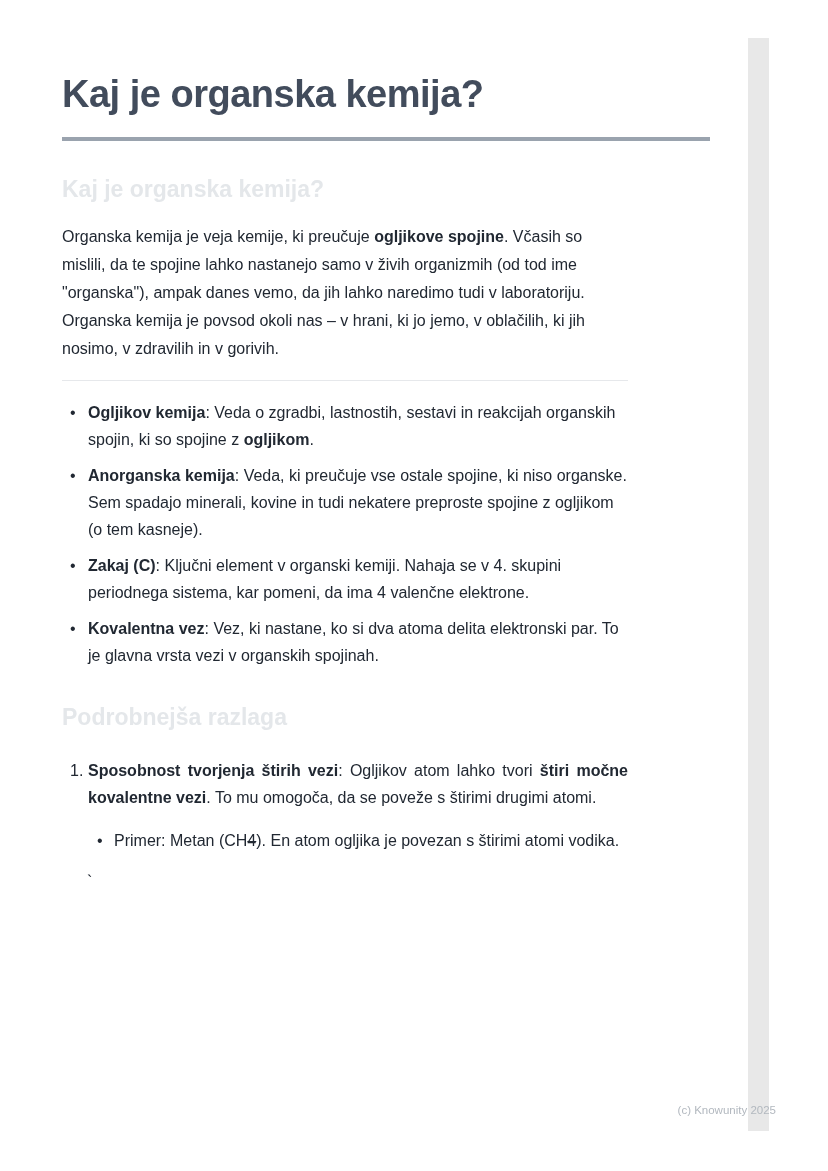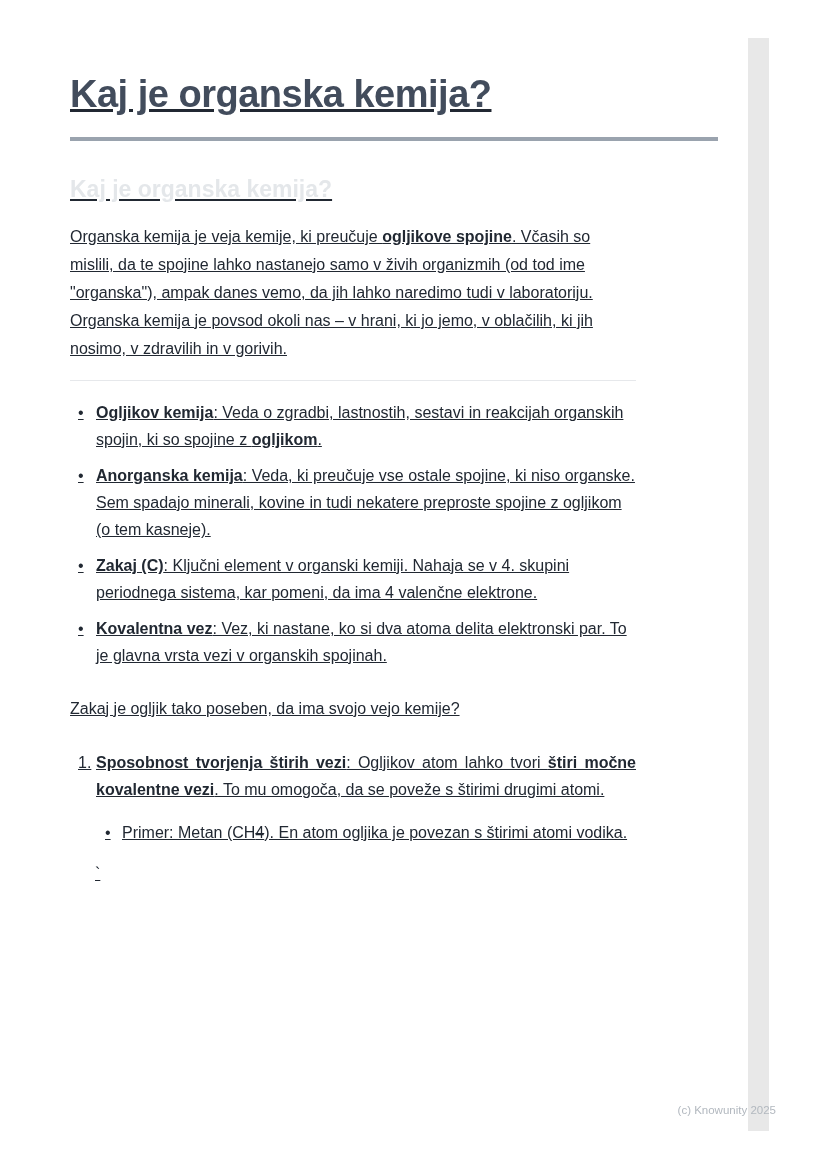--- a/index.html
+++ b/index.html
@@ -11,23 +11,22 @@
     color: #212832;
   }
   .page {
     position: relative;
     width: 828px; height: 1171px;
     overflow: hidden;
     background: #ffffff;
   }
   .content {
     position: absolute;
-    left: 70px; top: 0;
+    left: 62px; top: 0;
     width: 648px;
-    text-decoration: underline;
   }
   .page-title {
     margin: 72px 0 0 0;
     font-size: 38px;
     line-height: 44px;
     font-weight: 700;
     letter-spacing: -0.5px;
     color: #424c5c;
   }
   .title-rule {
@@ -156,21 +155,21 @@
       <li>
         <span class="marker">•</span>
         <span class="li-text"><span class="seg-bold">Zakaj (C)</span><span>: Ključni element v organski kemiji. Nahaja se v 4. skupini periodnega sistema, kar pomeni, da ima 4 valenčne elektrone.</span></span>
       </li>
       <li>
         <span class="marker">•</span>
         <span class="li-text"><span class="seg-bold">Kovalentna vez</span><span>: Vez, ki nastane, ko si dva atoma delita elektronski par. To je glavna vrsta vezi v organskih spojinah.</span></span>
       </li>
     </ul>
 
-    <p class="body-p lead">Zakaj je ogljik tako poseben, da ima svojo vejo kemije?</p>
+    <h2 class="faint-heading">Podrobnejša razlaga</h2>
 
     <ol class="numbered">
       <li>
         <span class="num-label">1.</span>
         <div class="num-body">
           <span class="li-text"><span class="seg-bold">Sposobnost tvorjenja štirih vezi</span><span>: Ogljikov atom lahko tvori </span><span class="seg-bold">štiri močne kovalentne vezi</span><span>. To mu omogoča, da se poveže s štirimi drugimi atomi.</span></span>
           <ul class="sub-list">
             <li>
               <span class="marker">•</span>
               <span class="li-text"><span>Primer: Metan (CH</span><span class="seg-strike">4</span><span>). En atom ogljika je povezan s štirimi atomi vodika.</span></span>

